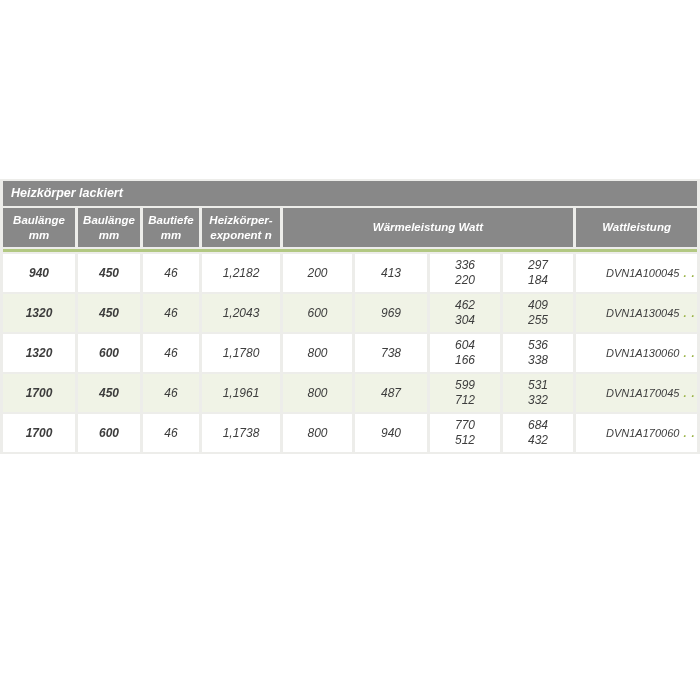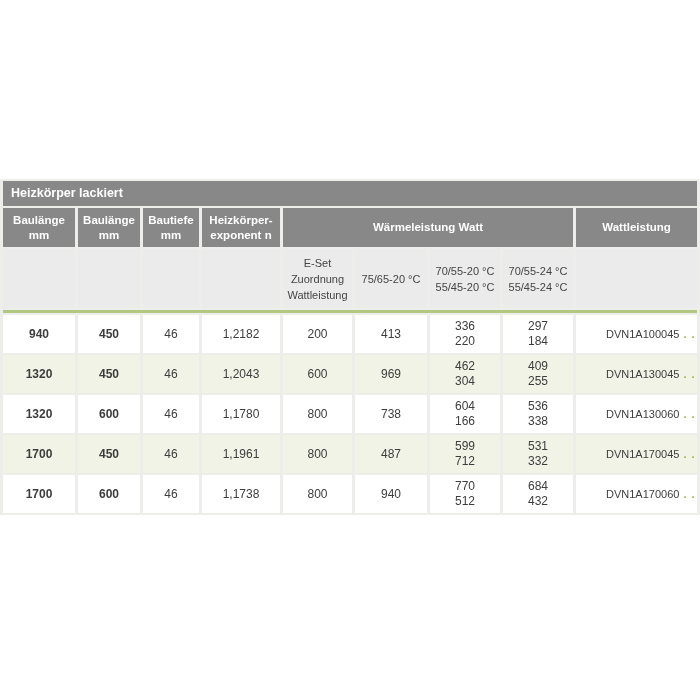--- a/index.html
+++ b/index.html
@@ -3,21 +3,21 @@
 <meta charset="utf-8">
 <style>
   html, body { margin: 0; padding: 0; }
   body {
     width: 700px; height: 700px;
     background: #ffffff;
     font-family: "Liberation Sans", sans-serif;
     color: #3d3d3d;
     overflow: hidden;
   }
-  .page { position: relative; width: 700px; height: 608px; }
+  .page { position: relative; width: 700px; height: 608px; font-style: italic; }
 
   table.spec {
     position: absolute;
     top: 179px; left: 0;
     width: 700px;
     table-layout: fixed;
     border-collapse: separate;
     border-spacing: 3px 2px;
     background: #ededea; 
   }
@@ -105,35 +105,20 @@
       <td>Baulänge
 mm</td>
       <td>Bautiefe
 mm</td>
       <td>Heizkörper-
 exponent n</td>
       <td colspan="4">Wärmeleistung Watt</td>
       <td>Wattleistung</td>
     </tr>
 
-    <tr class="subhead">
-      <td></td>
-      <td></td>
-      <td></td>
-      <td></td>
-      <td>E-Set
-Zuordnung
-Wattleistung</td>
-      <td>75/65-20 °C</td>
-      <td>70/55-20 °C
-55/45-20 °C</td>
-      <td>70/55-24 °C
-55/45-24 °C</td>
-      <td></td>
-    </tr>
 
     <tr class="greensep">
       <td colspan="9"></td>
     </tr>
 
     <tr class="data">
       <td class="b">940</td>
       <td class="b">450</td>
       <td>46</td>
       <td>1,2182</td>

